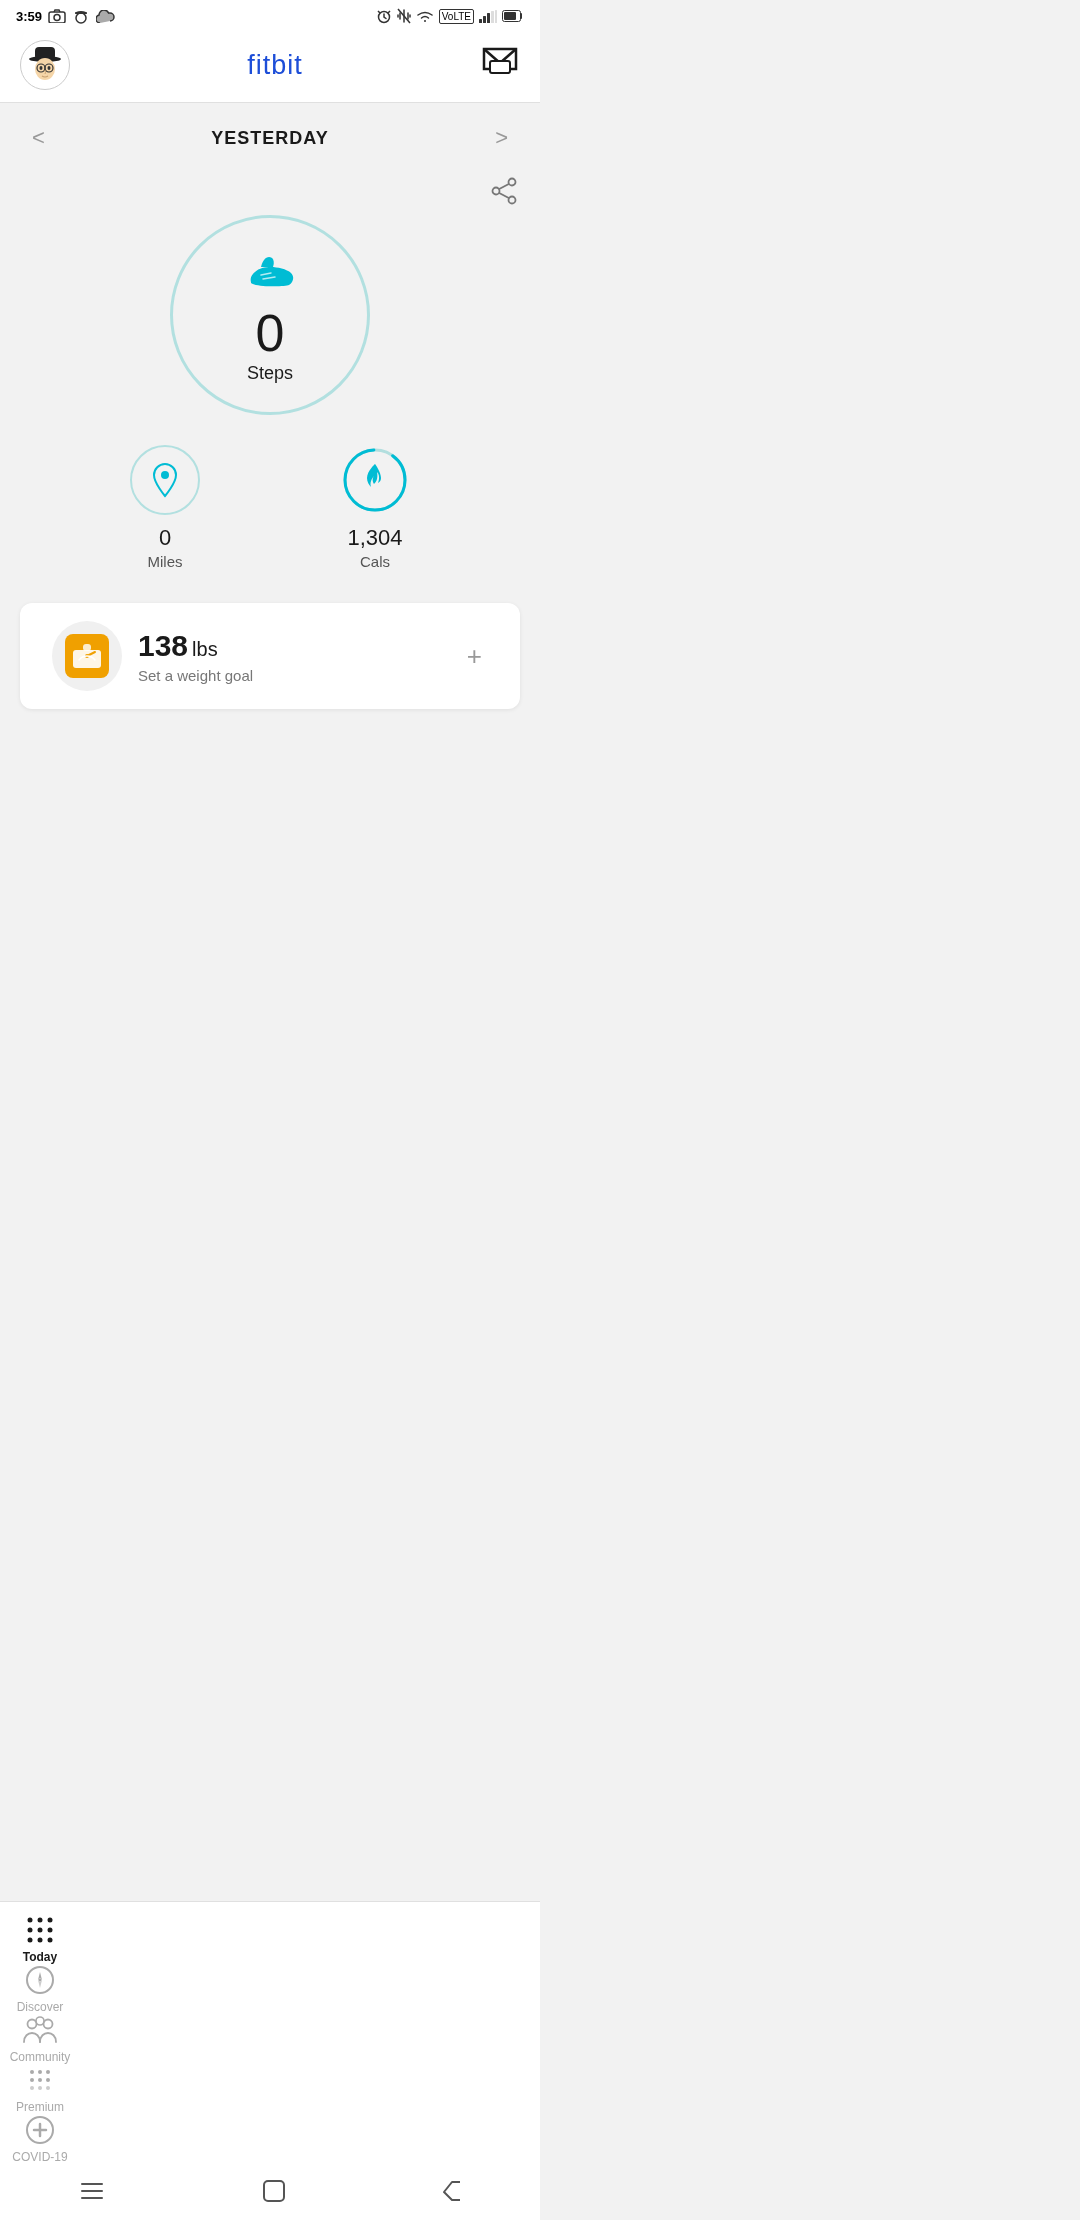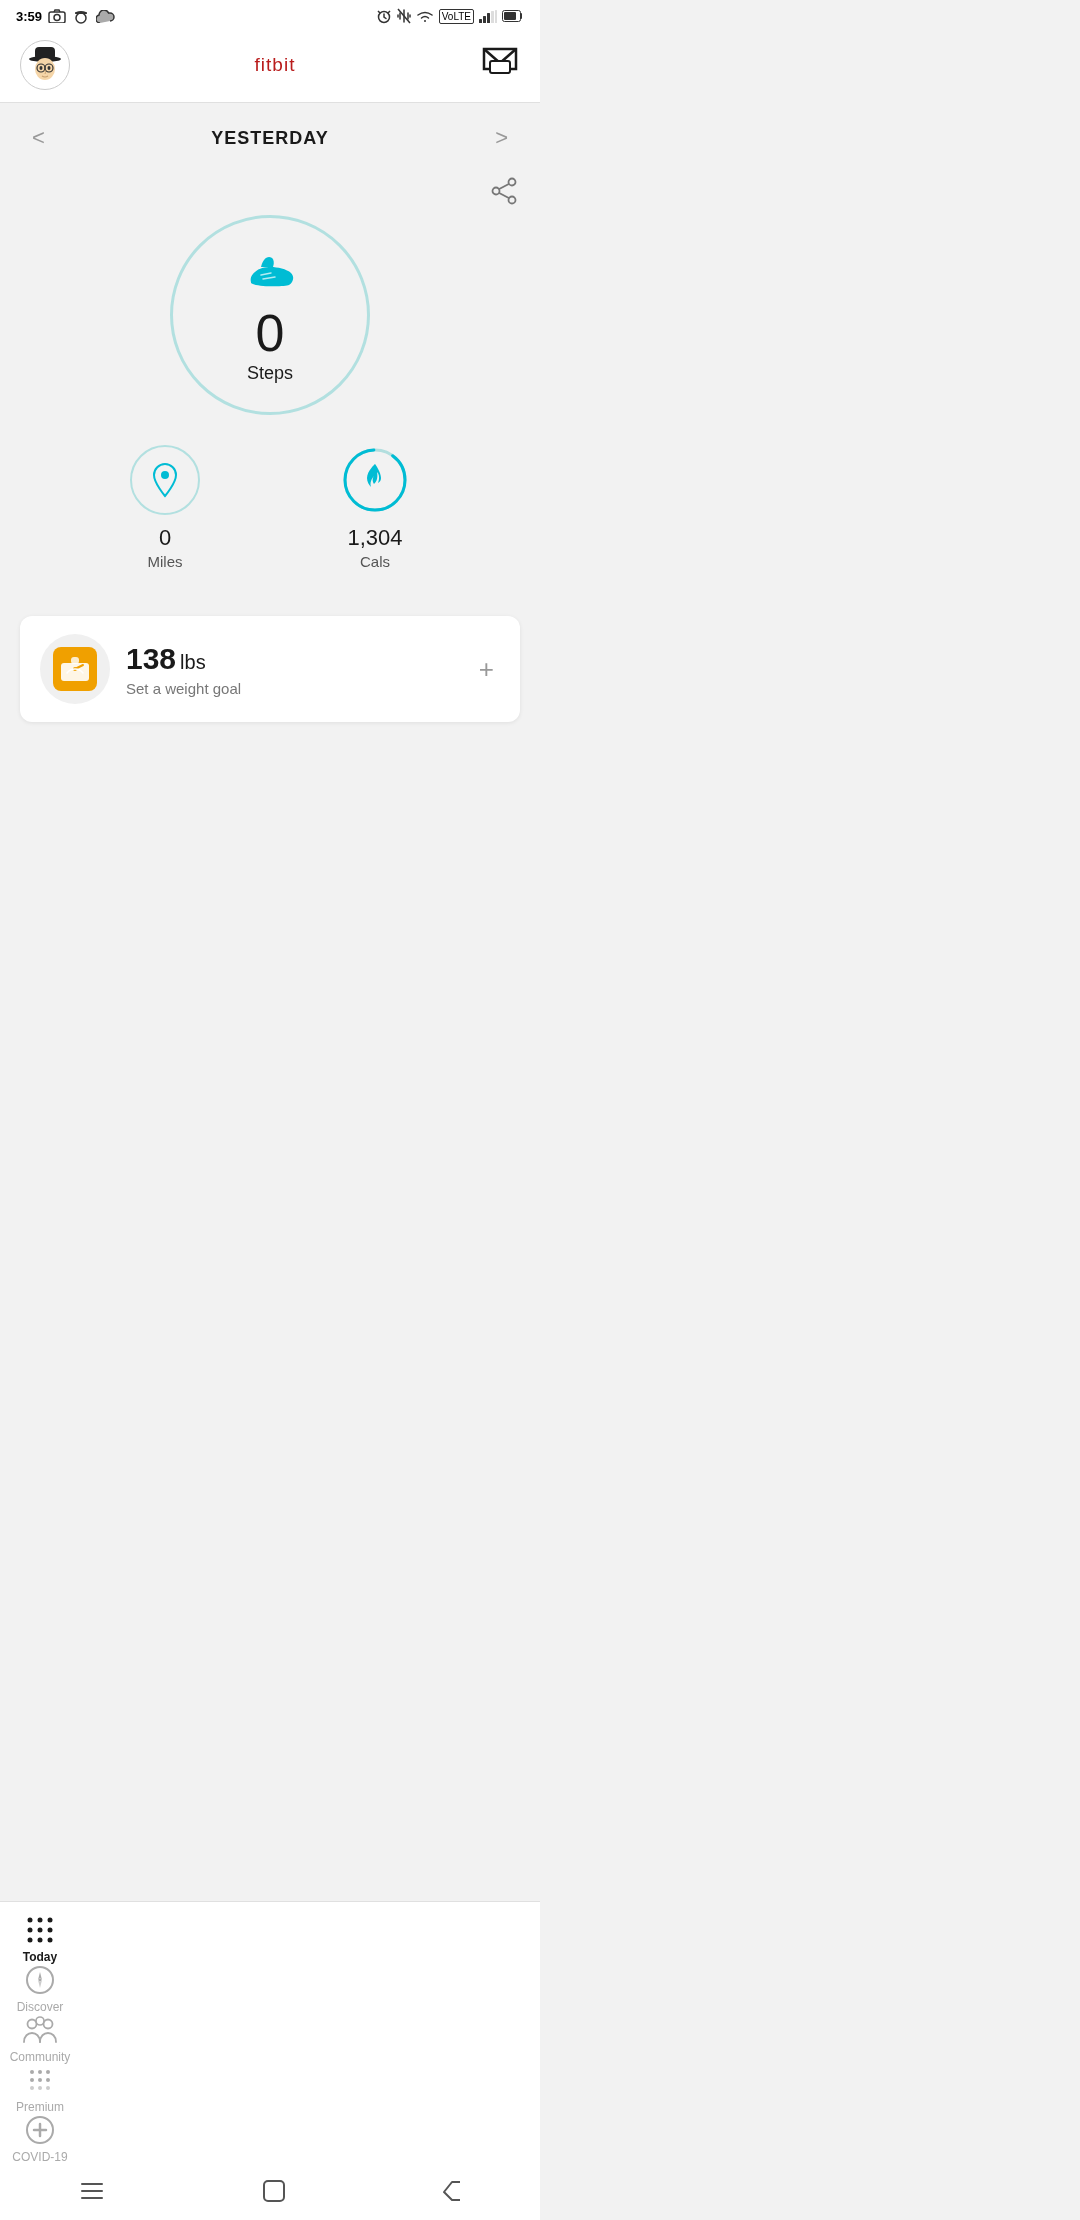--- a/index.html
+++ b/index.html
@@ -28,24 +28,24 @@
     
     .app-header {
       background: #fff;
       display: flex;
       align-items: center;
       justify-content: space-between;
       padding: 10px 20px 12px;
       border-bottom: 1px solid #e0e0e0;
     }
     .app-header .logo {
-      font-size: 19px;
+      font-size: 27px;
       font-weight: 300;
       letter-spacing: 1px;
-      color: #b91c1c;
+      color: #1d4ed8;
     }
     .avatar-container {
       width: 50px;
       height: 50px;
       border-radius: 50%;
       overflow: hidden;
       border: 1px solid #ccc;
       display: flex; align-items: center; justify-content: center;
       background: #fff;
     }
@@ -156,22 +156,22 @@
       font-size: 15px;
       color: #555;
       text-align: center;
       margin-top: 2px;
     }
 
     
     .weight-card {
       background: #fff;
       border-radius: 12px;
-      margin: 16px 20px;
-      padding: 18px 20px;
+      margin: 3px 20px;
+      padding: 18px 32px;
       display: flex;
       align-items: center;
       box-shadow: 0 1px 4px rgba(0,0,0,0.08);
       width: calc(100% - 40px);
     }
     .weight-icon-bg {
       width: 70px;
       height: 70px;
       border-radius: 50%;
       background: #f0f0f0;

